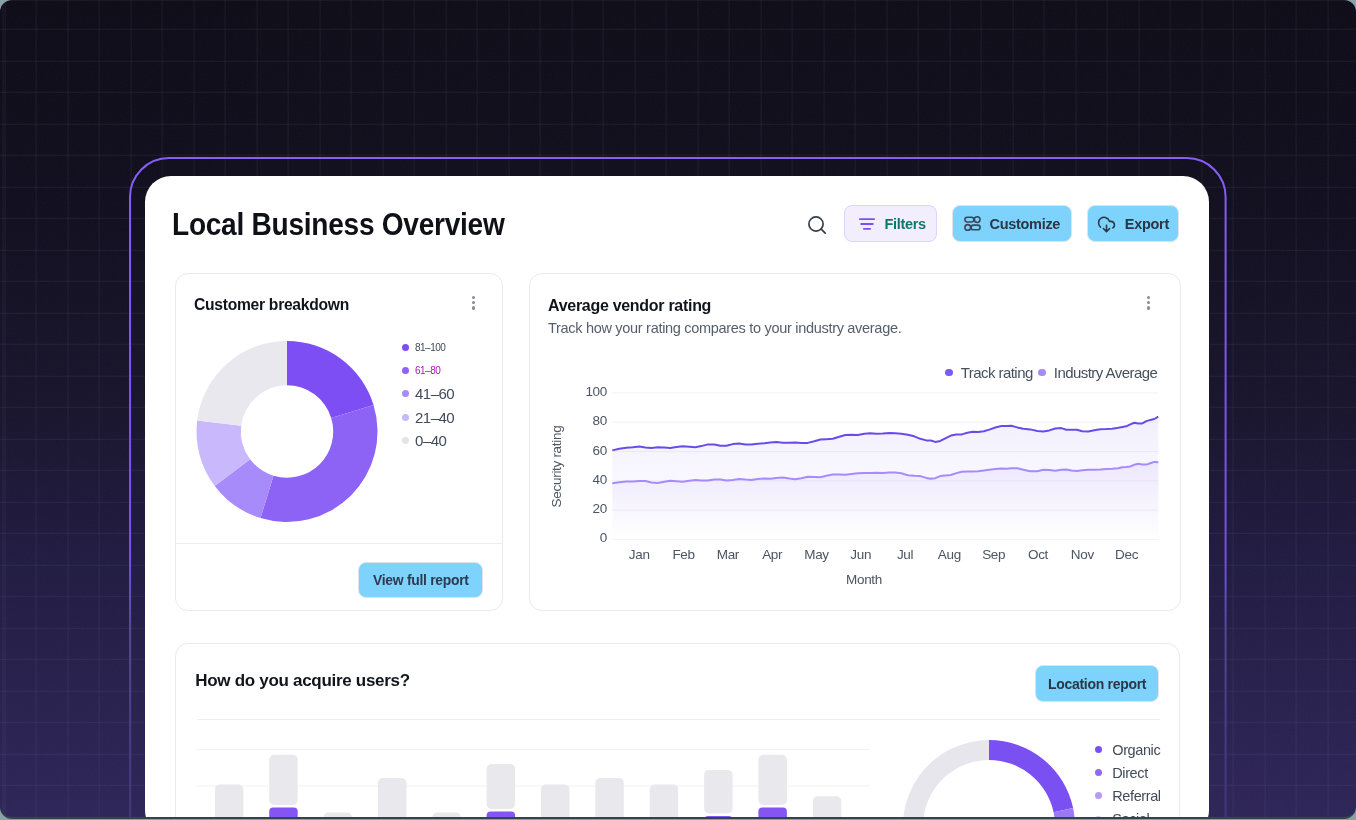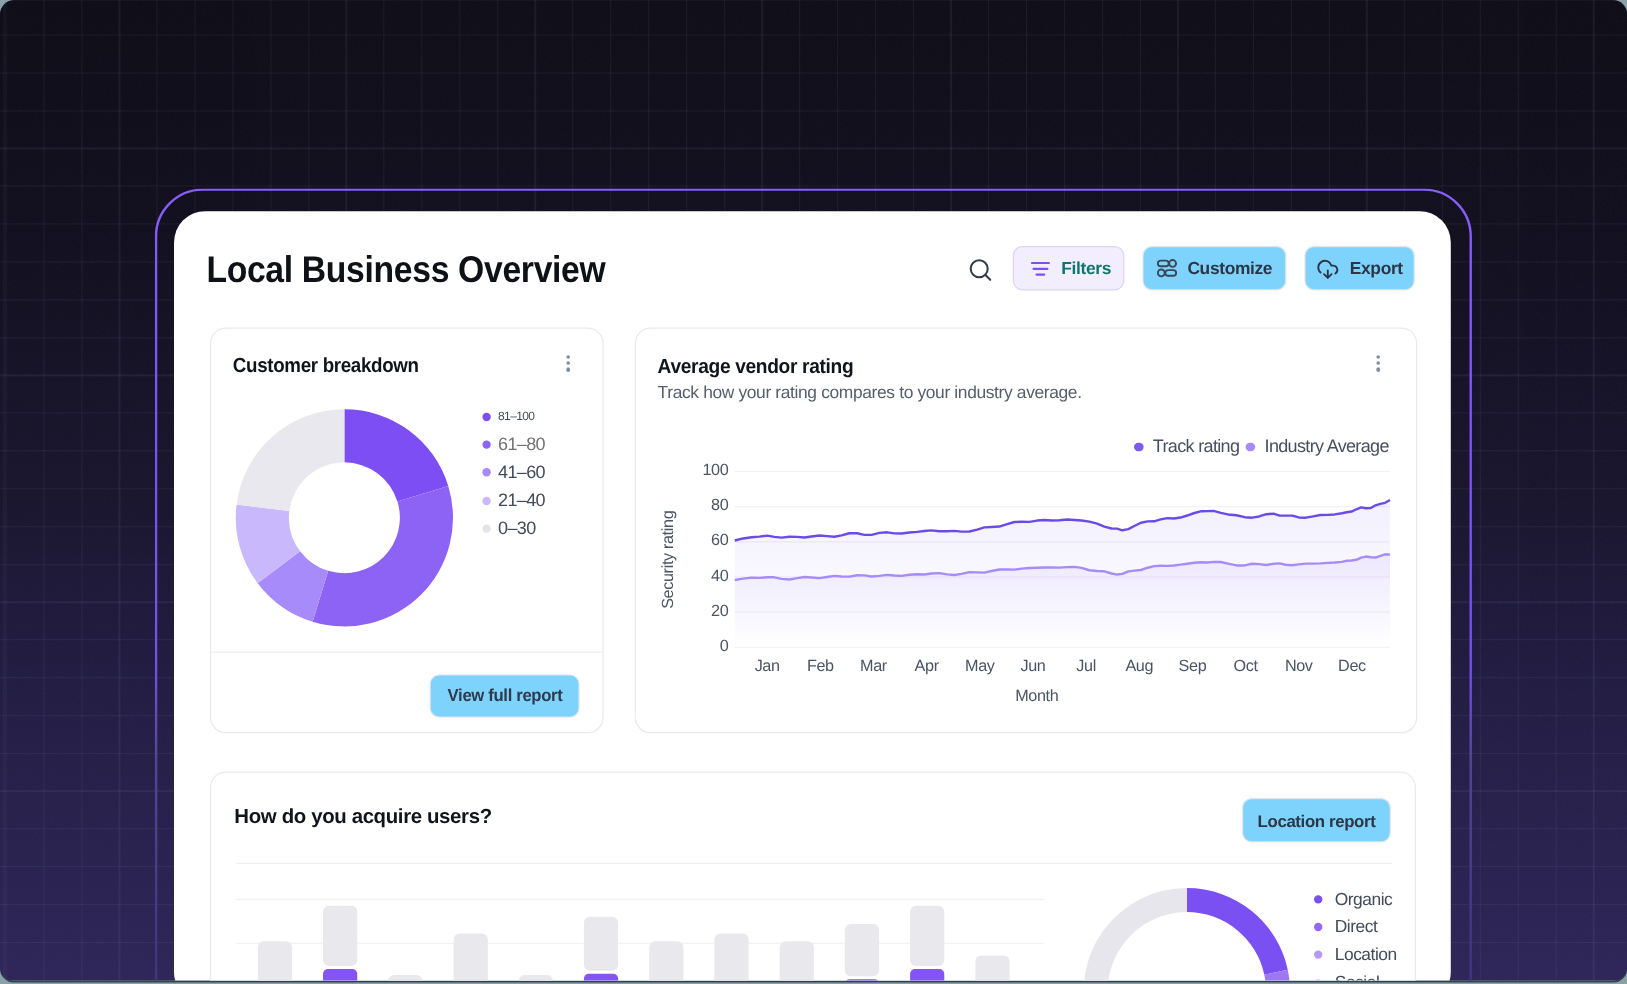--- a/index.html
+++ b/index.html
@@ -87,33 +87,33 @@
               <path d="M84.54 244.05 A90.50 90.50 0 0 1 38.72 211.96 L74.10 185.30 A46.20 46.20 0 0 0 97.49 201.68 Z" fill="#a78bfa"></path>
               <path d="M38.72 211.96 A90.50 90.50 0 0 1 21.17 146.47 L65.14 151.87 A46.20 46.20 0 0 0 74.10 185.30 Z" fill="#c9b8fc"></path>
               <path d="M21.17 146.47 A90.50 90.50 0 0 1 111.00 67.00 L111.00 111.30 A46.20 46.20 0 0 0 65.14 151.87 Z" fill="#e9e8ee"></path>
             </svg>
       <div style="position:absolute;left:225.7px;top:64.5px;height:18px;display:flex;align-items:center;">
 <span style="width:7px;height:7px;border-radius:50%;background:#7c4ef3;margin-right:6px;"></span>
 <span style="font-size:10px;color:#414b59;letter-spacing:-0.5px;">81–100</span>
             </div>
             <div style="position:absolute;left:225.7px;top:88.0px;height:18px;display:flex;align-items:center;">
 <span style="width:7px;height:7px;border-radius:50%;background:#8d63f6;margin-right:6px;"></span>
-<span style="font-size:15px;color:#737373;letter-spacing:-0.5px;">61–80</span>
+<span style="font-size:10px;color:#a21caf;letter-spacing:-0.5px;">61–80</span>
             </div>
             <div style="position:absolute;left:225.7px;top:111.4px;height:18px;display:flex;align-items:center;">
 <span style="width:7px;height:7px;border-radius:50%;background:#a78bfa;margin-right:6px;"></span>
 <span style="font-size:15px;color:#414b59;letter-spacing:-0.5px;">41–60</span>
             </div>
             <div style="position:absolute;left:225.7px;top:134.8px;height:18px;display:flex;align-items:center;">
 <span style="width:7px;height:7px;border-radius:50%;background:#c9b8fc;margin-right:6px;"></span>
 <span style="font-size:15px;color:#414b59;letter-spacing:-0.5px;">21–40</span>
             </div>
             <div style="position:absolute;left:225.7px;top:158.3px;height:18px;display:flex;align-items:center;">
 <span style="width:7px;height:7px;border-radius:50%;background:#e4e3e9;margin-right:6px;"></span>
-<span style="font-size:15px;color:#414b59;letter-spacing:-0.5px;">0–30</span>
+<span style="font-size:15px;color:#414b59;letter-spacing:-0.5px;">0–40</span>
             </div>
       <div style="position:absolute;left:0;right:0;top:269.9px;height:1px;background:#eceef2;"></div>
       <div class="btn" style="left:182px;top:288px;width:124.5px;height:36.6px;border:1px solid #dfe4ea;color:#2e3a4e;">
               <span style="display:inline-block;transform:scaleX(0.96);">View full report</span>
             </div>
     </div>
 
     <div class="card" style="left:384px;top:97px;width:652.4px;height:338.5px;">
       <div class="ctitle" style="left:18.5px;top:22px;"><span class="sq" style="transform:scaleX(0.94);">Average vendor rating</span></div>
       <div style="position:absolute;left:18.5px;top:46.5px;font-size:14.5px;color:#555e6b;">Track how your rating compares to your industry average.</div>
@@ -208,21 +208,21 @@
       <div style="position:absolute;left:919px;top:96.5px;height:18px;display:flex;align-items:center;">
 <span style="width:7px;height:7px;border-radius:50%;background:#7b50f2;margin-right:10px;"></span>
 <span style="font-size:14.5px;color:#414b59;letter-spacing:-0.4px;">Organic</span>
             </div>
             <div style="position:absolute;left:919px;top:119.7px;height:18px;display:flex;align-items:center;">
 <span style="width:7px;height:7px;border-radius:50%;background:#9468f3;margin-right:10px;"></span>
 <span style="font-size:14.5px;color:#414b59;letter-spacing:-0.4px;">Direct</span>
             </div>
             <div style="position:absolute;left:919px;top:142.9px;height:18px;display:flex;align-items:center;">
 <span style="width:7px;height:7px;border-radius:50%;background:#b79af7;margin-right:10px;"></span>
-<span style="font-size:14.5px;color:#414b59;letter-spacing:-0.4px;">Location</span>
+<span style="font-size:14.5px;color:#414b59;letter-spacing:-0.4px;">Referral</span>
             </div>
             <div style="position:absolute;left:919px;top:166.1px;height:18px;display:flex;align-items:center;">
 <span style="width:7px;height:7px;border-radius:50%;background:#d4c5fa;margin-right:10px;"></span>
 <span style="font-size:14.5px;color:#414b59;letter-spacing:-0.4px;">Social</span>
             </div>
     </div>
    </div>
   </div>
  </div>
 </div>

